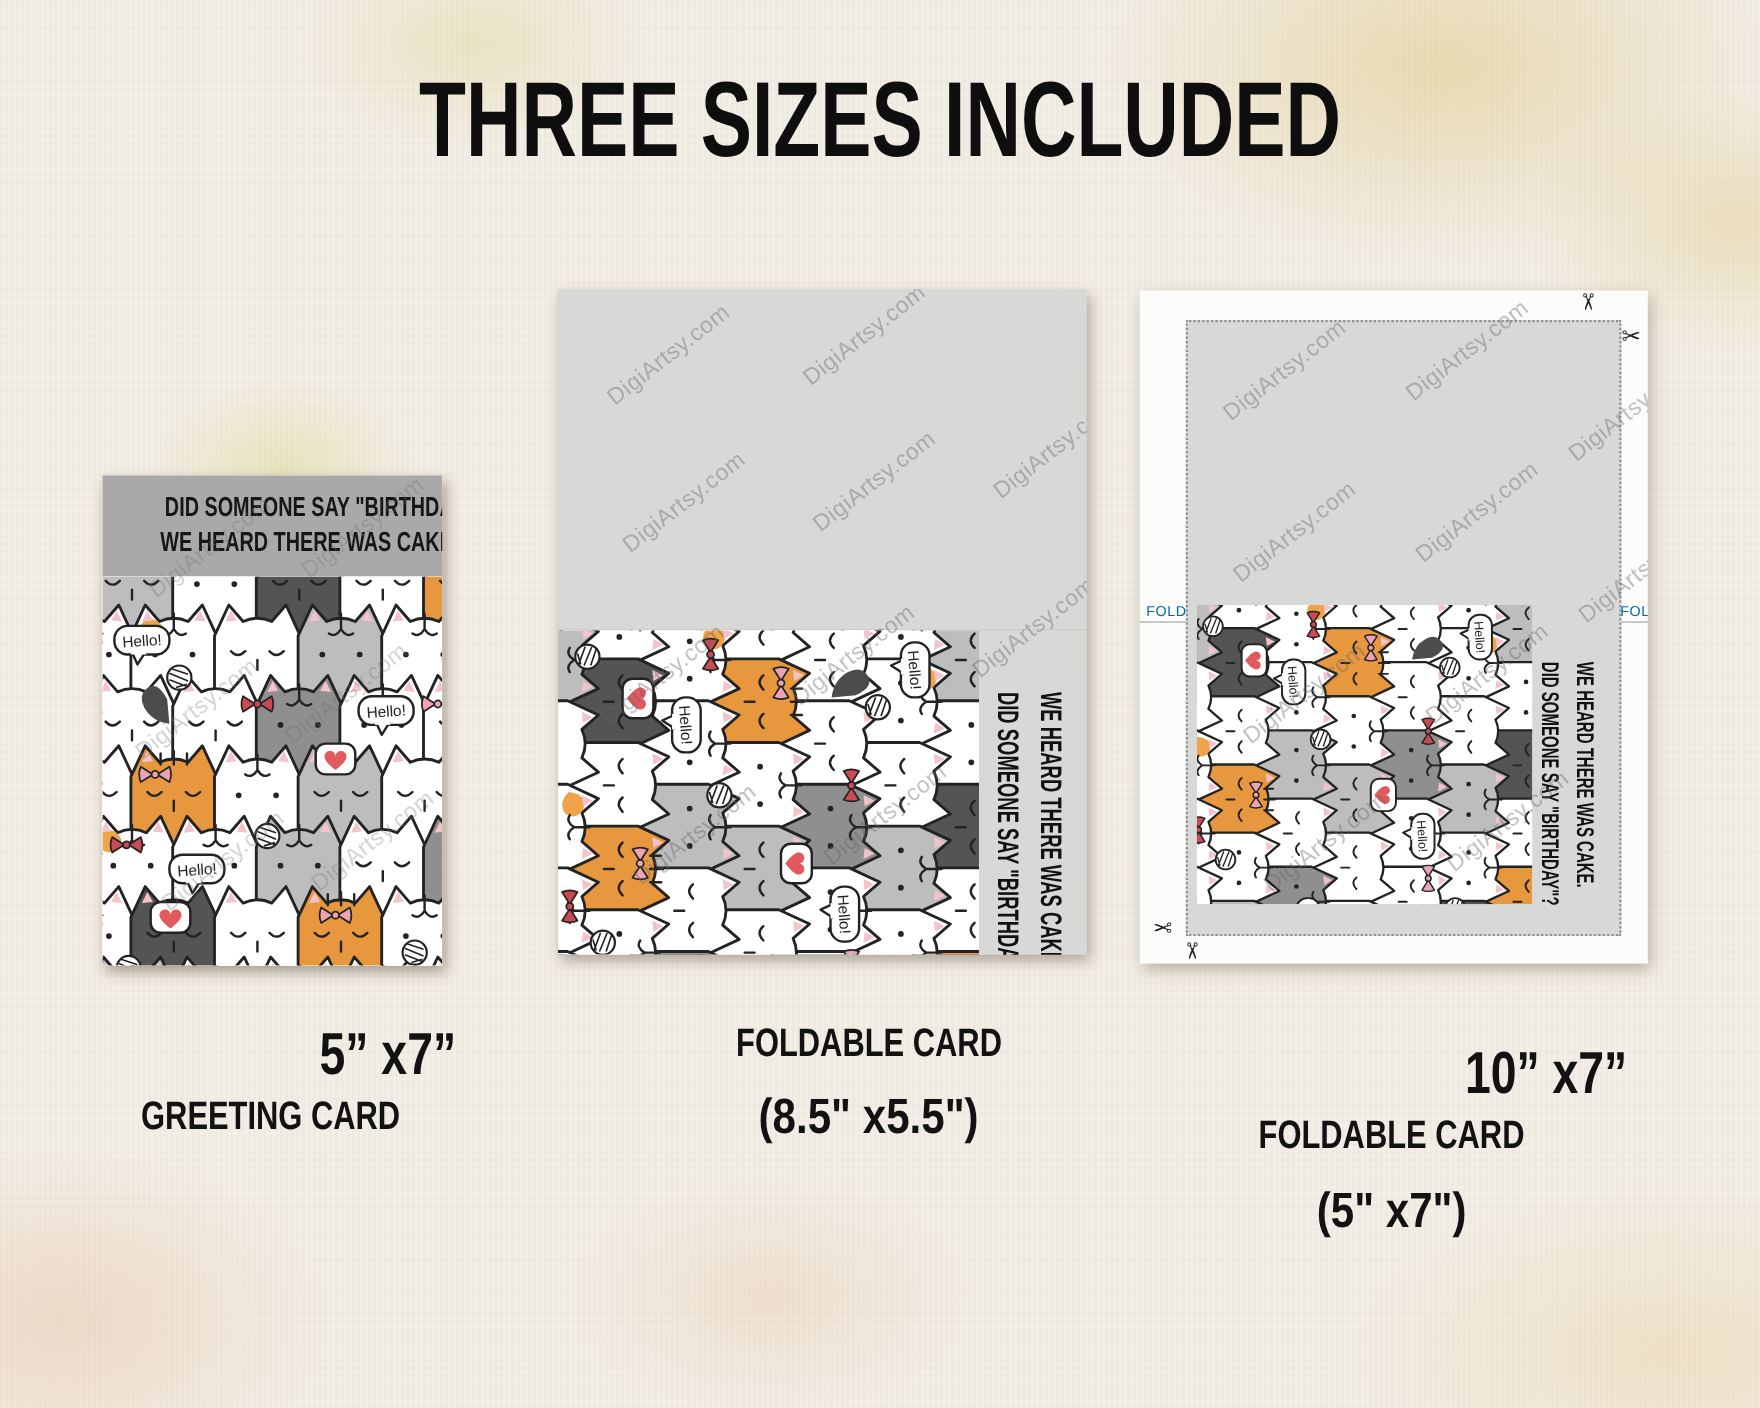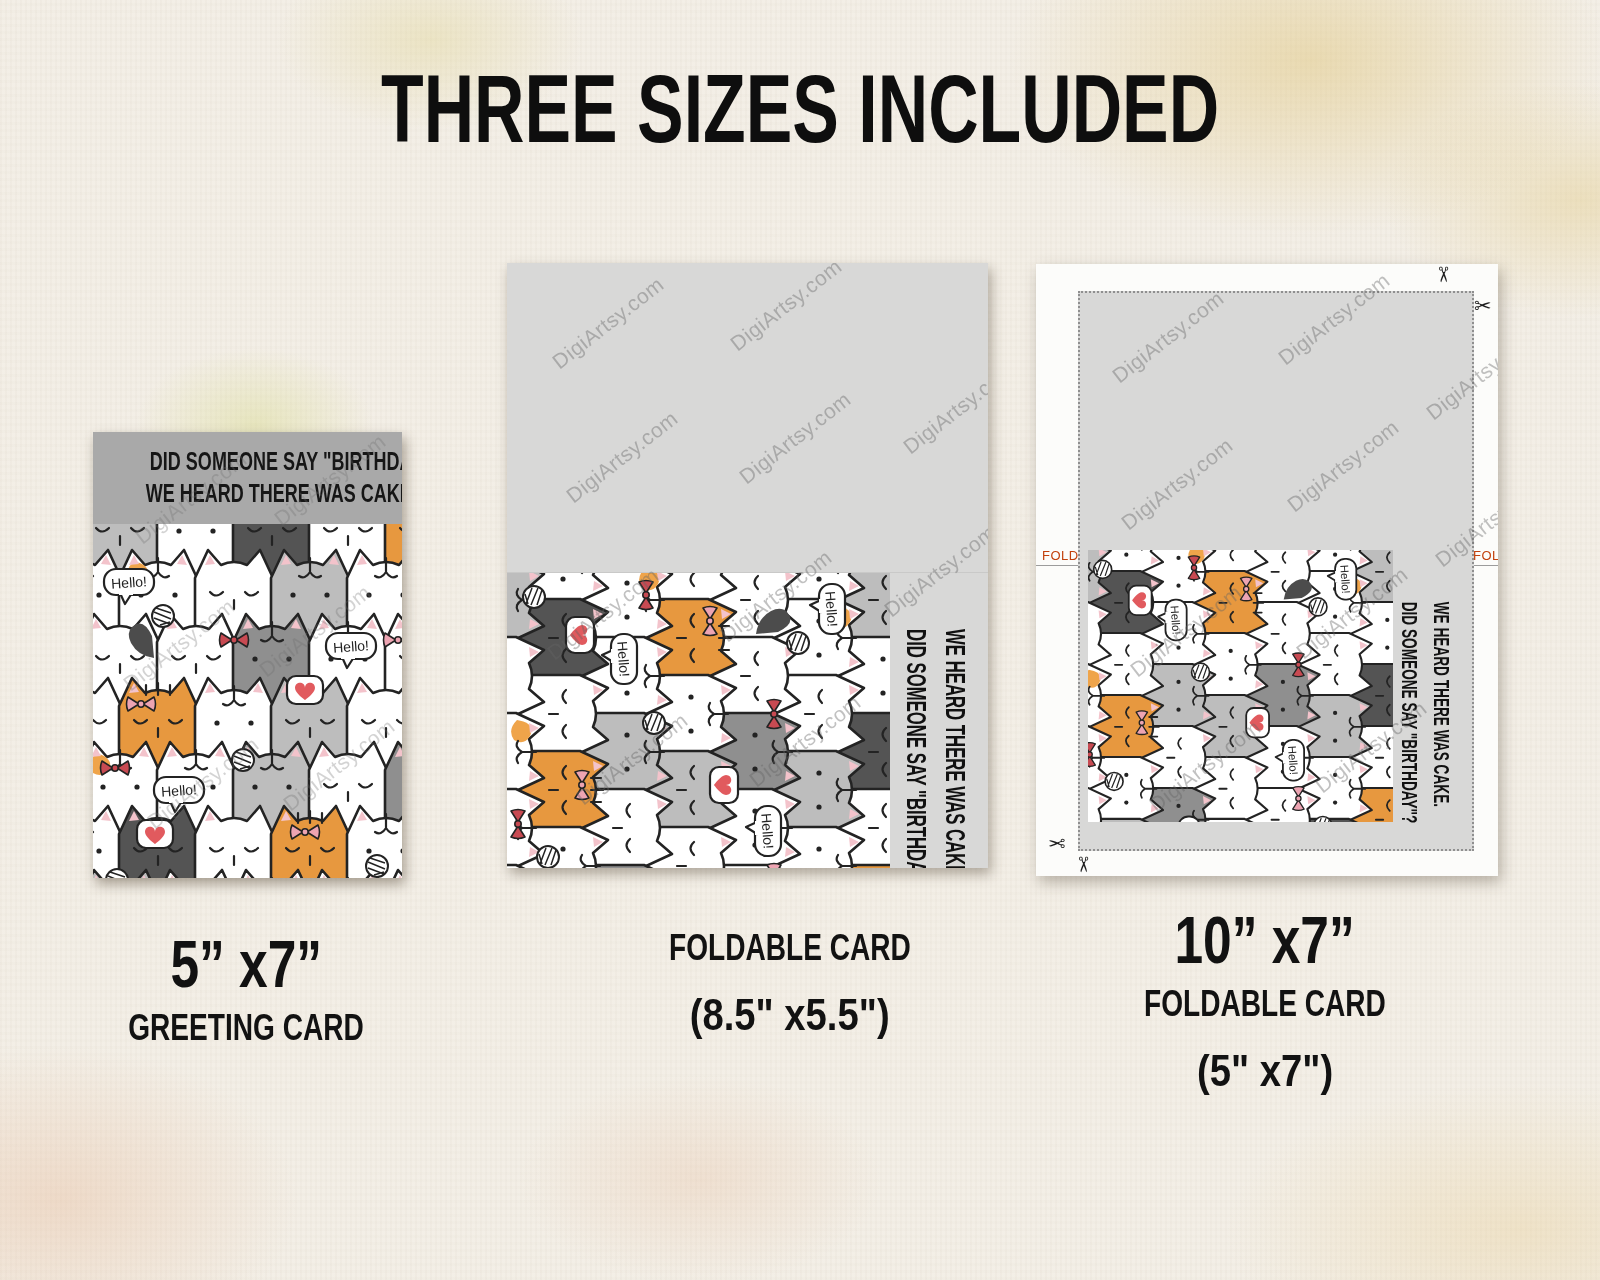--- a/index.html
+++ b/index.html
@@ -45,39 +45,39 @@
   #card2 .vstrip{width:98px;height:295px;font-size:27px;line-height:1.45;
     transform:scale(1,.62);transform-origin:50% 50%;padding-left:6px;}
 
   #card3{left:1036px;top:264px;width:462px;height:612px;background:#fcfcfa;
     box-shadow:3px 6px 14px rgba(70,58,40,.35);}
   #card3 .inner{position:absolute;left:42px;top:27px;width:396px;height:560px;
     background:#d8d8d7;border:2px dotted #8f8f8f;box-sizing:border-box;}
   #card3 .patwrap{position:absolute;left:8px;top:257px;width:305px;height:272px;}
   #card3 .vstrip{position:absolute;left:313px;top:257px;width:80px;height:272px;
     font-size:22px;line-height:1.45;transform:scale(1,.62);transform-origin:50% 50%;}
-  .fold-label{position:absolute;font-size:13px;color:#c2410c;letter-spacing:.5px;}
+  .fold-label{position:absolute;font-size:13px;color:#0369a1;letter-spacing:.5px;}
   .fold-line{position:absolute;height:1px;background:#9c9c9c;}
   .scissors{position:absolute;font-size:21px;color:#1d1d1d;line-height:1;
     font-family:"DejaVu Sans",sans-serif;}
   .rot-up{transform:rotate(90deg);display:inline-block;}
   .flip-h{transform:scaleX(-1);display:inline-block;}
 
   .wm{position:absolute;inset:0;pointer-events:none;z-index:5;}
   .wm span{position:absolute;white-space:nowrap;transform:rotate(-38deg);
     font-size:21px;letter-spacing:.5px;color:rgba(100,100,100,.40);}
   #card1 .wm span{color:rgba(110,110,110,.30);}
 
   .size-label{position:absolute;text-align:center;color:#121212;font-weight:bold;line-height:1.12;}
-  .size-label .sz{font-size:66px;}
+  .size-label .sz{font-size:54px;text-align:right;}
   .size-label .tp{font-size:36px;margin-top:6px;}
   .size-label .fd{font-size:45px;margin-top:22px;}
   #label1{left:60px;top:928px;width:372px;}
   #label2{left:555px;top:922px;width:470px;}
-  #label3{left:1030px;top:904px;width:470px;}
+  #label3{left:1030px;top:946px;width:470px;}
 </style>
 </head>
 <body>
 
 <svg width="0" height="0" style="position:absolute" aria-hidden="true">
 <defs>
   <path id="ch" d="M6,108 L6,38 L19,10 L32,25 Q45,19 58,25 L71,10 L84,38 L84,108 Z" stroke="#232323" stroke-width="2.6" stroke-linejoin="round"></path>
   <g id="fd" stroke="#232323" stroke-width="2.2" fill="none" stroke-linecap="round">
     <path d="M16,25 L21,15 L26,24 Z" fill="#f3c3cb" stroke="none"></path>
     <path d="M64,24 L69,15 L74,25 Z" fill="#f3c3cb" stroke="none"></path>

